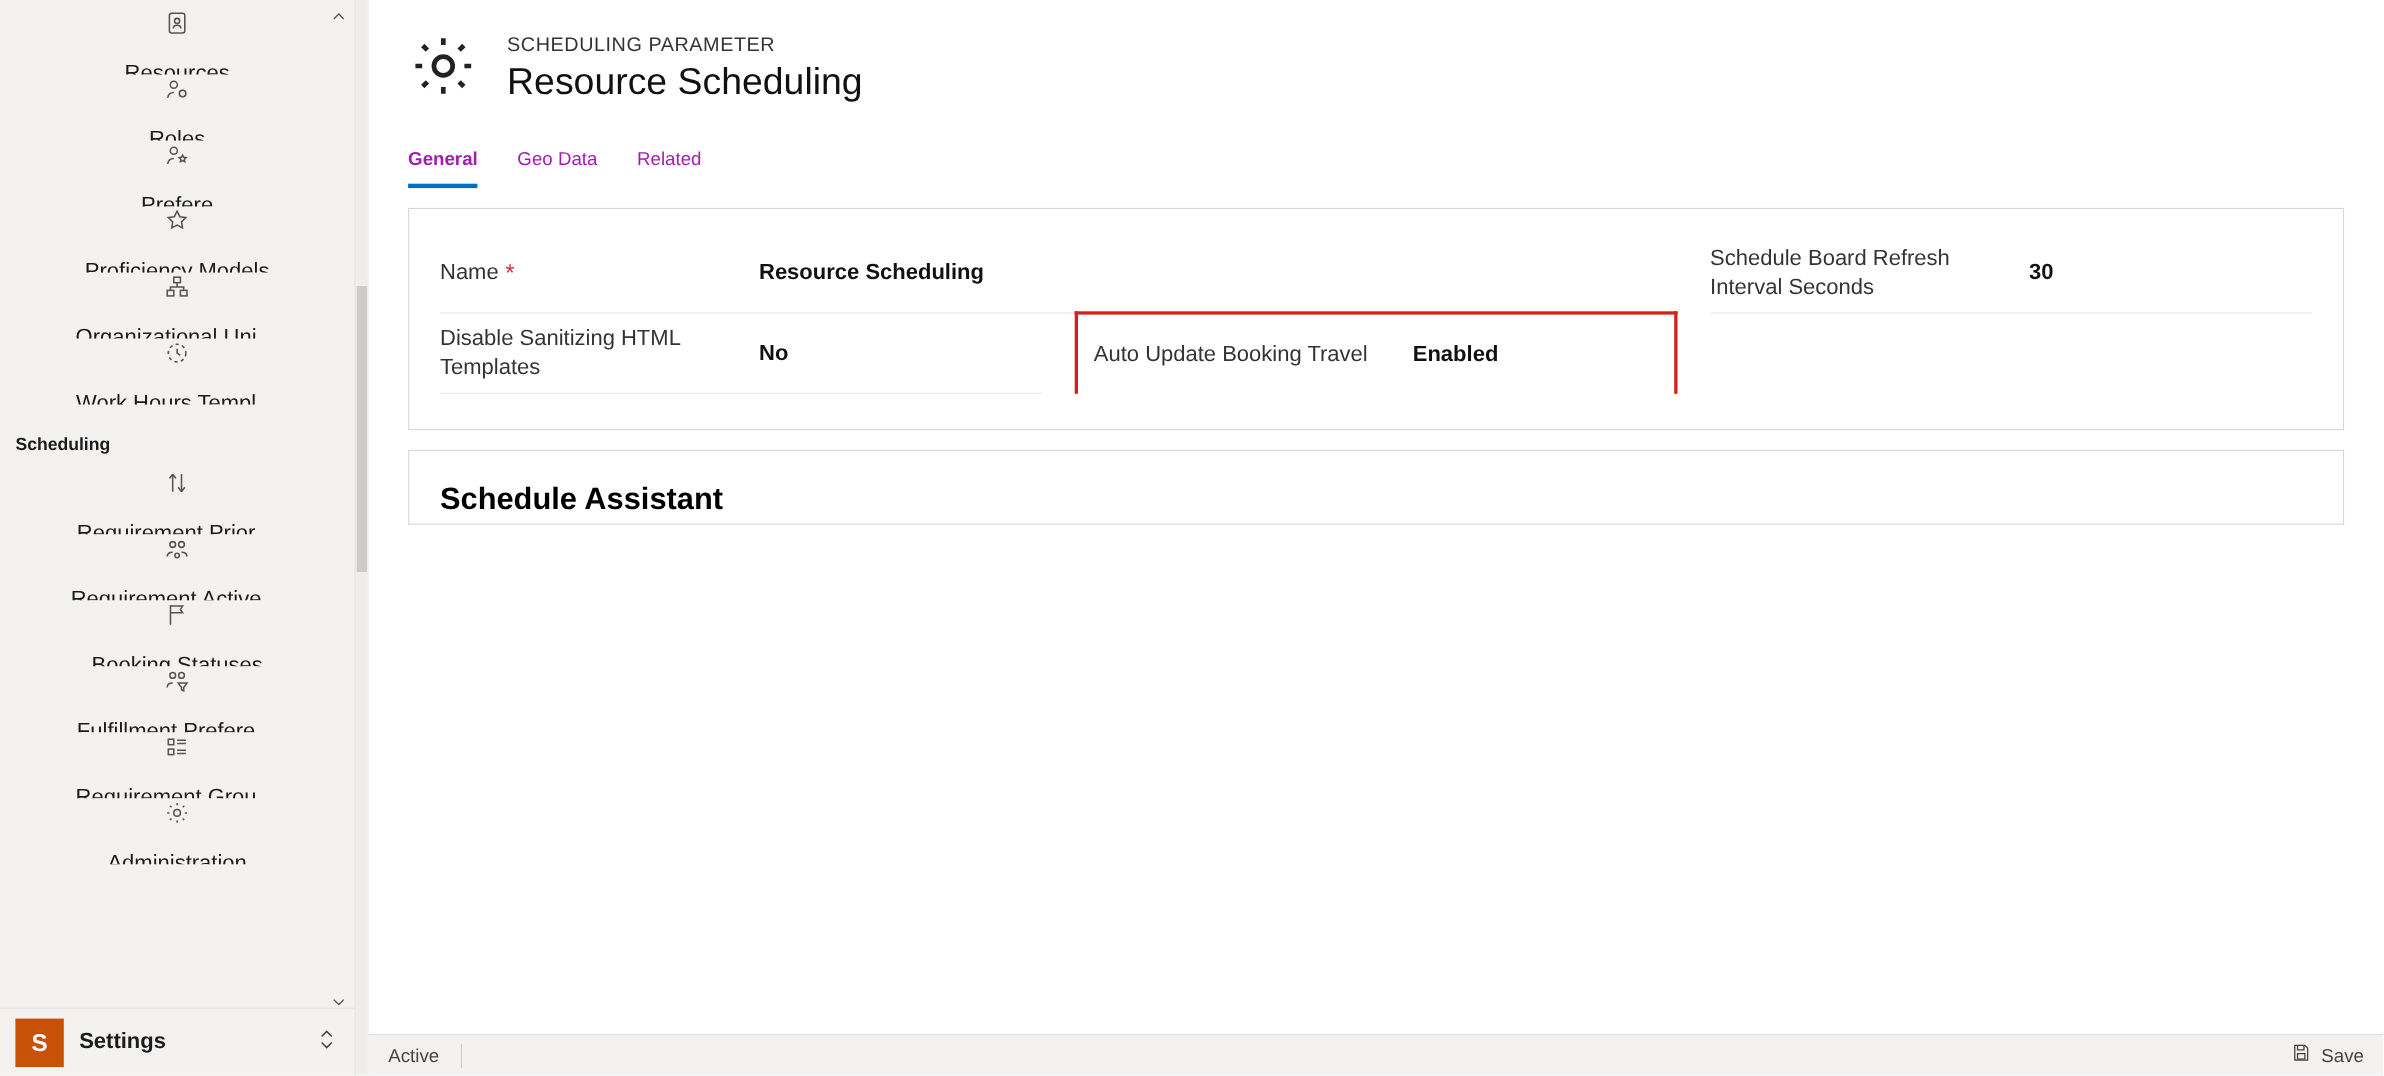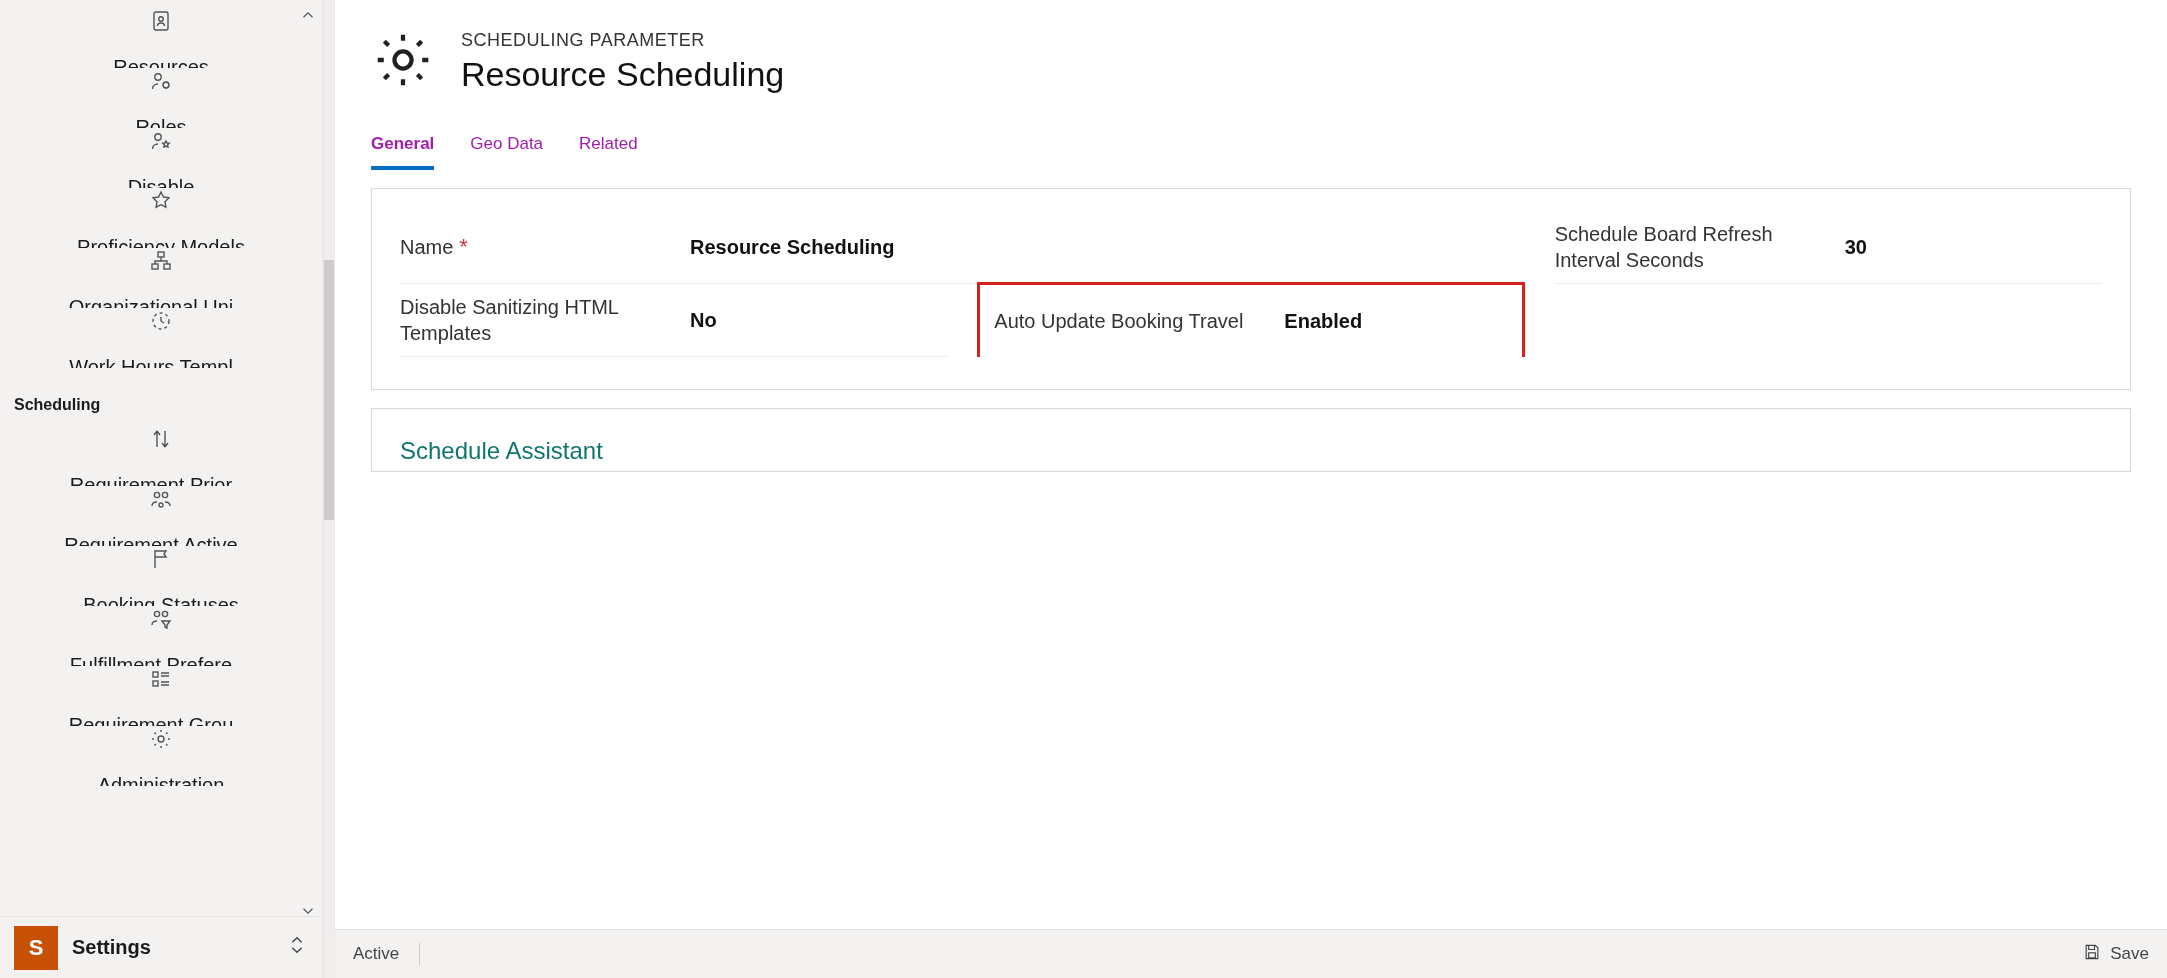--- a/index.html
+++ b/index.html
@@ -129,25 +129,25 @@
   .field-value { font-size:20px; font-weight:600; color:#111; overflow:hidden; text-overflow:ellipsis; white-space:nowrap;}
 
   
   .highlight-row {
     border:3px solid #d8201b;
     padding:10px 14px;
     margin-top:-2px;
   }
 
   
-  .panel h2 { font-size:24px; font-weight:400; color:#0f766e; padding: 6px 0 0 0;}
+  .panel h2 { font-size:28px; font-weight:700; color:#000000; padding: 6px 0 0 0;}
 
   
   .statusbar {
-    height:49px;
+    height:38px;
     background:#f3f2f1;
     border-top:1px solid #e2e1df;
     display:flex; align-items:center;
     justify-content:space-between;
     padding:0 18px;
     font-size:17px; color:#444;
   }
   .statusbar .left { display:flex; align-items:center; gap:20px;}
   .statusbar .divider { width:1px; height:22px; background:#cfcecc;}
   .statusbar .save { display:flex; align-items:center; gap:8px; cursor:pointer;}
@@ -201,21 +201,21 @@
         <span class="nav-label">Roles</span>
       </div>
       <div class="nav-item">
         <span class="nav-icon">
             <svg viewBox="0 0 24 24">
               <circle cx="9" cy="8" r="3.2"></circle>
               <path d="M3.5 20c0-3 2.6-5 5.5-5"></path>
               <path d="M17 12l1 2 2.2.3-1.6 1.5.4 2.2-2-1-2 1 .4-2.2L13.8 14.3 16 14z"></path>
             </svg>
           </span>
-        <span class="nav-label">Disable</span>
+        <span class="nav-label">Prefere</span>
       </div>
       <div class="nav-item">
         <span class="nav-icon">
             <svg viewBox="0 0 24 24">
               <path d="M12 3l2.5 5 5.5.8-4 3.9.9 5.5L12 15.7 7.1 18.2 8 12.7 4 8.8 9.5 8z"></path>
             </svg>
           </span>
         <span class="nav-label">Proficiency Models</span>
       </div>
       <div class="nav-item">

